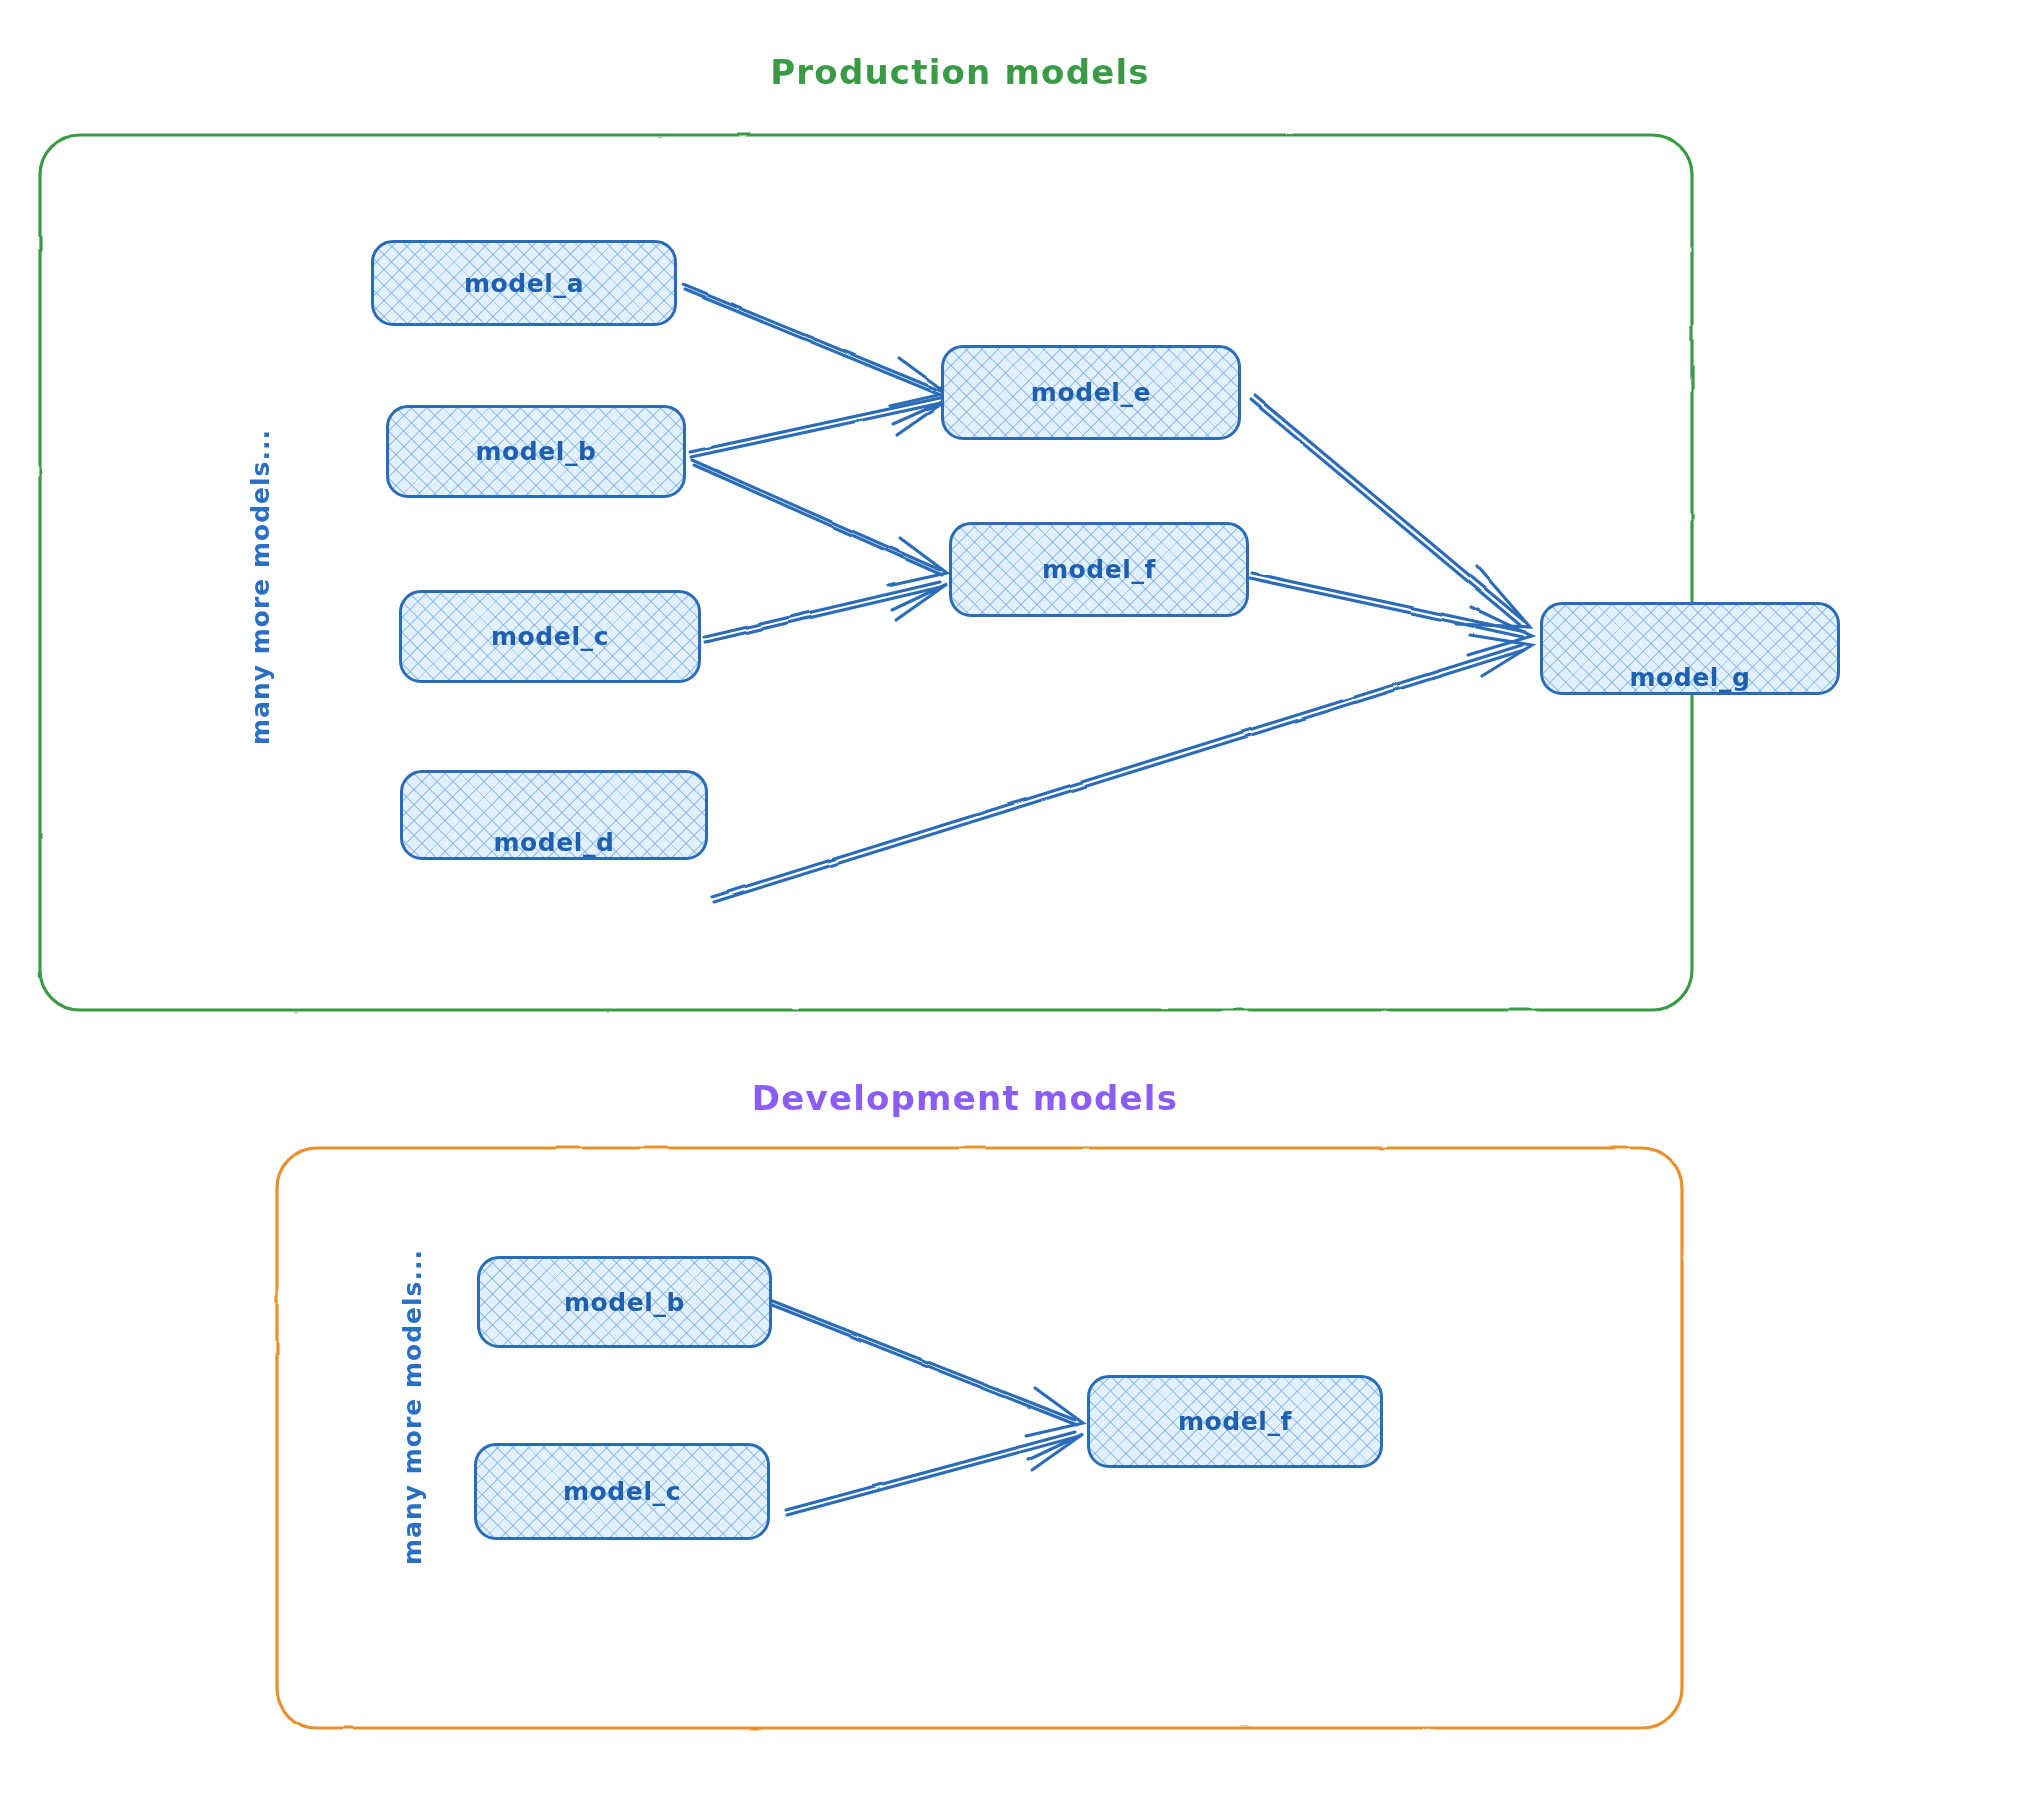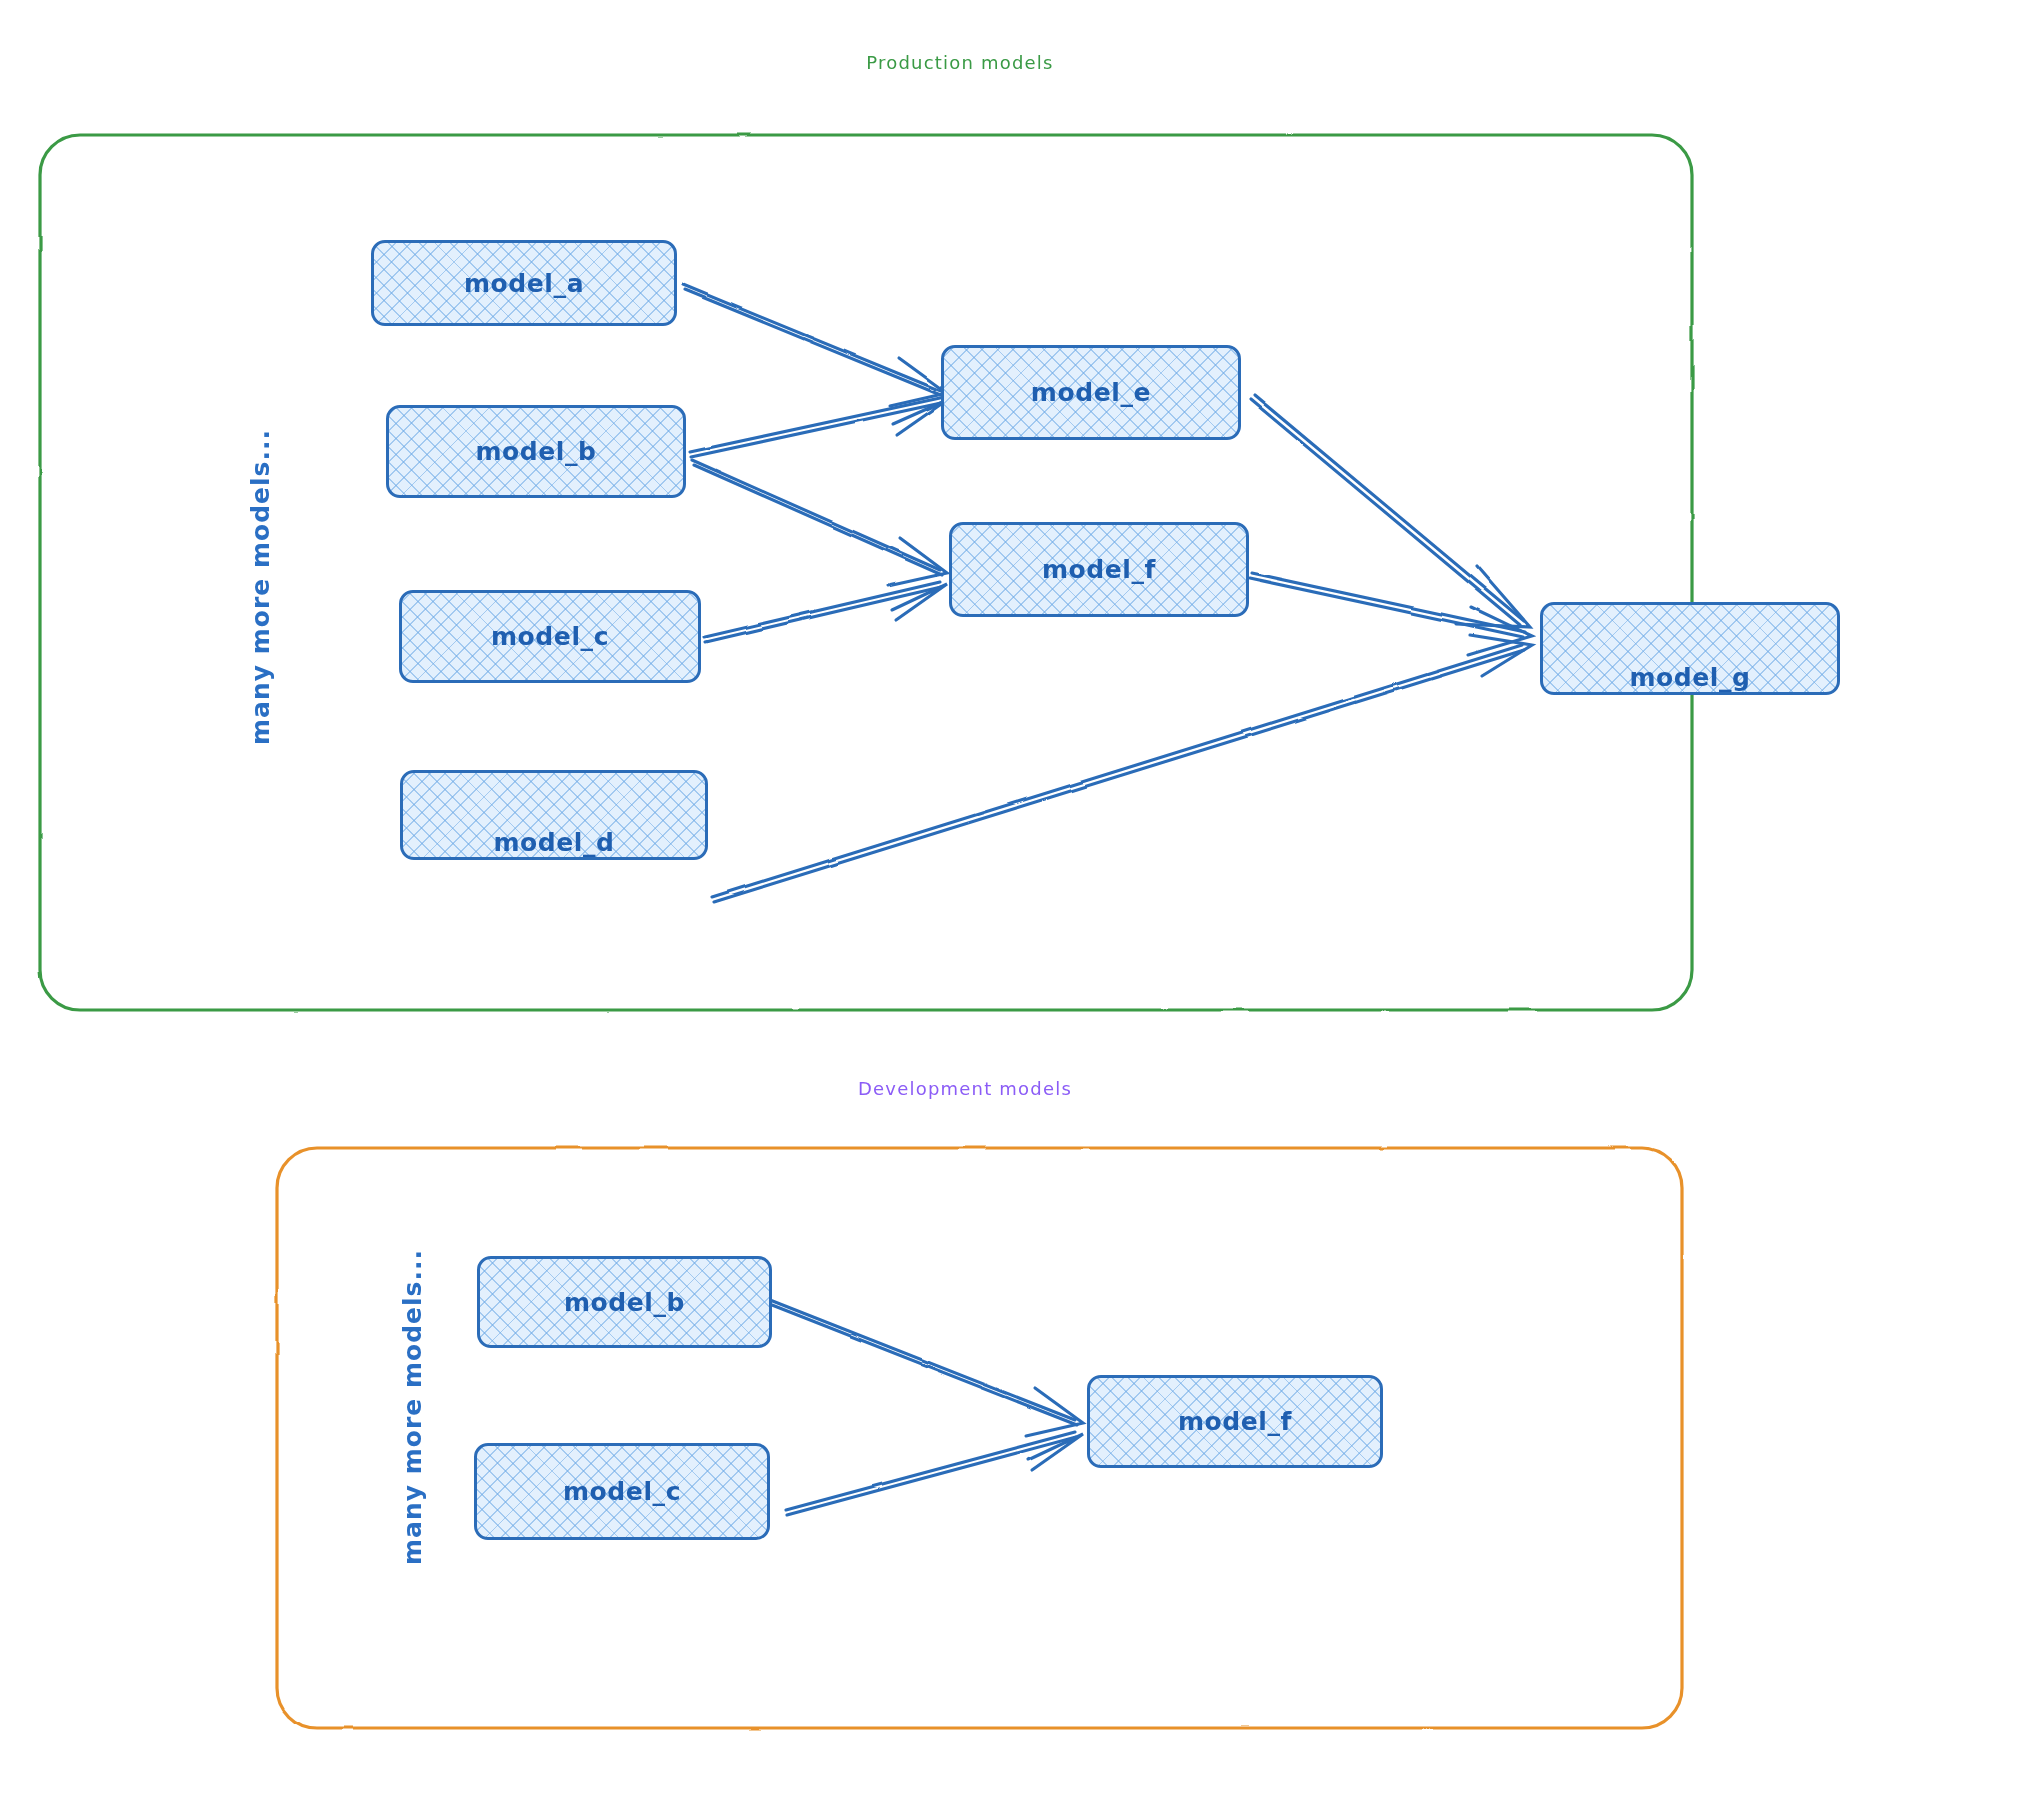--- a/index.html
+++ b/index.html
@@ -16,22 +16,22 @@
   }
   #canvas {
     position: absolute;
     left: 0; top: 0;
     width: 2024px;
     height: 1818px;
   }
   .grp-title {
     position: absolute;
     font-family: "DejaVu Sans", sans-serif;
-    font-size: 18px;
-    font-weight: 400;
+    font-size: 34px;
+    font-weight: 700;
     letter-spacing: 1.2px;
     white-space: nowrap;
     transform: translateX(-50%);
   }
   #prod-title { color: #3a9a45; left: 960px; top: 52px; }
   #dev-title  { color: #8b5cf6; left: 965px; top: 1078px; }
 
   .side-label {
     position: absolute;
     color: #2a6fc4;
@@ -43,21 +43,21 @@
     transform-origin: 0 0;
     transform: rotate(-90deg);
   }
   #prod-side { left: 246px; top: 745px; }
   #dev-side  { left: 398px; top: 1565px; }
 
   .node {
     position: absolute;
     box-sizing: border-box;
     border: 3px solid #2b6cb8;
-    border-radius: 14px;
+    border-radius: 22px;
     background-color: #e3f0fd;
     background-image:
       repeating-linear-gradient(45deg,
         rgba(110,170,230,0.55) 0px, rgba(110,170,230,0.55) 1.4px,
         rgba(255,255,255,0) 1.4px, rgba(255,255,255,0) 11px),
       repeating-linear-gradient(-45deg,
         rgba(110,170,230,0.55) 0px, rgba(110,170,230,0.55) 1.4px,
         rgba(255,255,255,0) 1.4px, rgba(255,255,255,0) 11px);
     display: flex;
     align-items: center;

